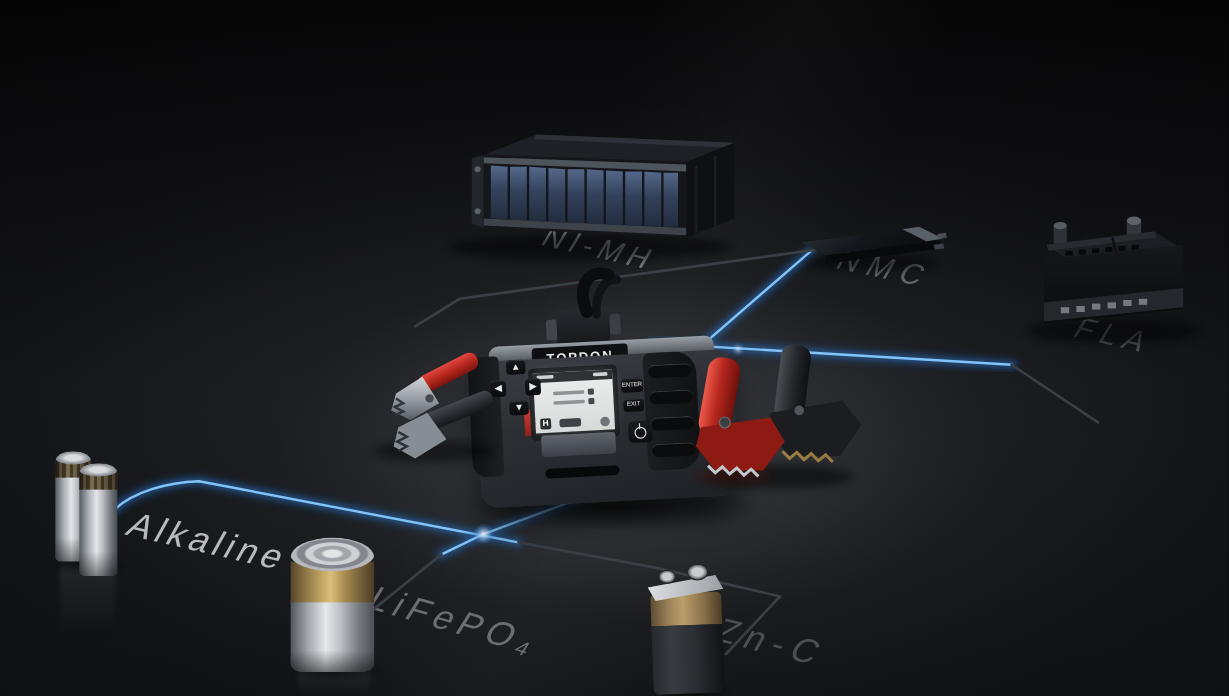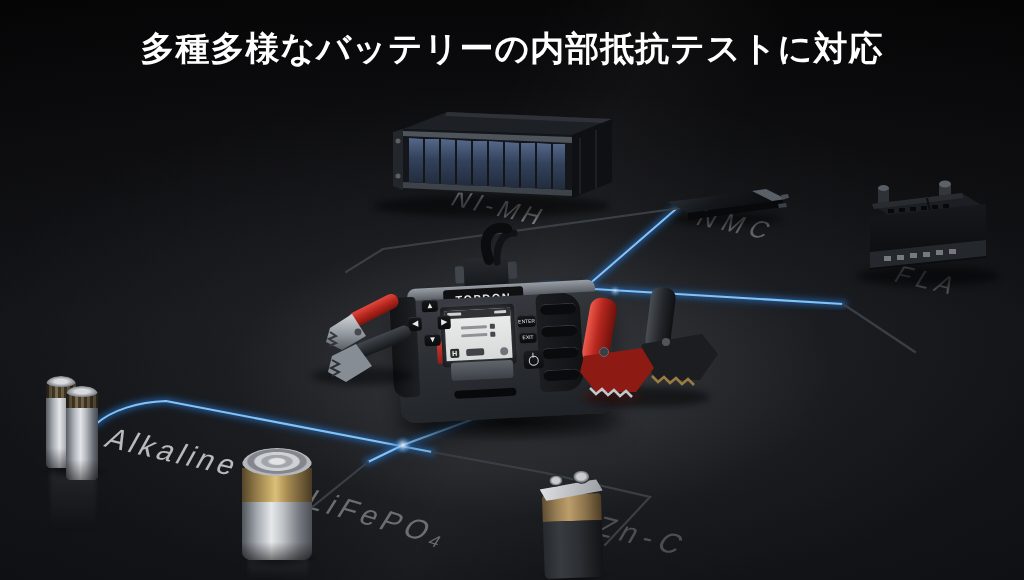--- a/index.html
+++ b/index.html
@@ -112,21 +112,20 @@
   .d-pwr-ico::after{content:"";position:absolute;top:-4px;left:2.6px;width:1.6px;height:5px;background:#d6d9db;}
   .d-plate{left:62px;top:98px;width:62px;height:18px;border-radius:3px;
     background:linear-gradient(180deg,#60656c,#3d4147);}
   .d-slot{left:64px;top:126px;width:62px;height:8px;background:#08090a;border-radius:4px;}
 </style>
 </head>
 <body>
 
 <div class="stage">
 
-  <h1 class="title">多種多様なバッテリーの内部抵抗テストに対応</h1>
 
   <div class="flabel l-nimh">NI-MH</div>
   <div class="flabel l-nmc">NMC</div>
   <div class="flabel l-fla">FLA</div>
   <div class="flabel l-alkaline">Alkaline</div>
   <div class="flabel l-lifepo4">LiFePO₄</div>
   <div class="flabel l-znc">Zn-C</div>
 
   <svg class="lines" width="1024" height="580" viewBox="0 0 1024 580">
     <defs>

